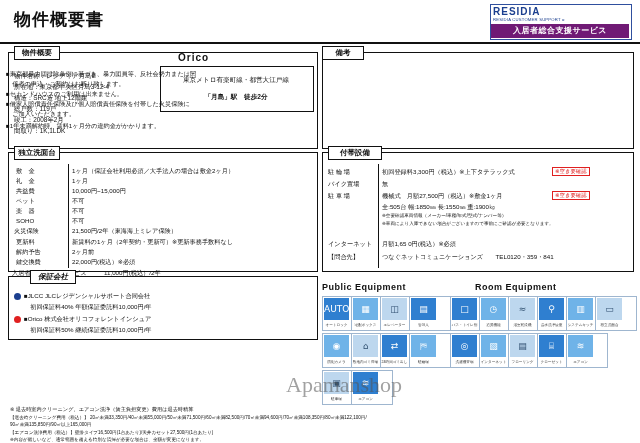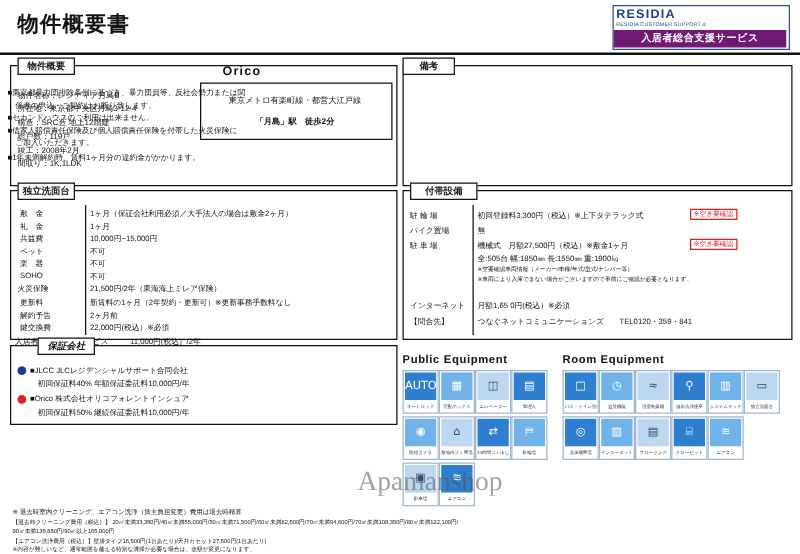--- a/index.html
+++ b/index.html
@@ -77,21 +77,21 @@
   #hosho-tab{left:30px;top:276px;width:44px;font-style:italic;}
   #hosho{left:8px;top:276px;width:308px;height:62px;}
   .h-line{position:absolute;font-size:6.2px;white-space:nowrap;}
   .bullet{position:absolute;width:7px;height:7px;border-radius:50%;}
 
   
   .eq-title{position:absolute;font-size:9px;font-weight:bold;letter-spacing:.5px;}
   .eq-grid{position:absolute;display:grid;gap:2px;}
   .eq-cell{
     width:27px;height:33px;border:1px solid #9fb6cf;background:#fff;
-    position:relative;overflow:hidden;
+    position:relative;overflow:hidden;padding-left:13px;
   }
   .eq-ico{
     position:absolute;left:1px;top:1px;width:25px;height:22px;
     background:#2f7fd0;color:#fff;font-size:9px;text-align:center;line-height:22px;
     font-family:"DejaVu Sans",sans-serif;
   }
   .eq-ico.lt{background:#6fb3e8;}
   .eq-ico.gr{background:#bdd7ee;color:#2f4f6f;}
   .eq-cap{
     position:absolute;left:0;bottom:0;width:27px;height:9px;
@@ -201,21 +201,21 @@
   <div class="box" id="hosho"></div>
   <div class="tab" id="hosho-tab" style="top:270px;">保証会社</div>
   <div class="bullet" style="left:14px;top:293px;background:#1b3f8f;"></div>
   <div class="h-line" style="left:24px;top:292px;">■JLCC JLCレジデンシャルサポート合同会社</div>
   <div class="h-line" style="left:24px;top:303px;">　初回保証料40% 年額保証委託料10,000円/年</div>
   <div class="bullet" style="left:14px;top:316px;background:#e02020;"></div>
   <div class="h-line" style="left:24px;top:315px;">■Orico 株式会社オリコフォレントインシュア</div>
   <div class="h-line" style="left:24px;top:326px;">　初回保証料50% 継続保証委託料10,000円/年</div>
 
   <div class="eq-title" style="left:322px;top:282px;">Public Equipment</div>
-  <div class="eq-title" style="left:450px;top:282px;">Room Equipment</div>
+  <div class="eq-title" style="left:475px;top:282px;">Room Equipment</div>
 
   <div class="eq-grid" id="pub-grid" style="left:322px;top:296px;grid-template-columns:repeat(4,27px);">
       <div class="eq-cell">
         <div class="eq-ico ">AUTO</div>
         <div class="eq-cap">オートロック</div>
       </div>
       <div class="eq-cell">
         <div class="eq-ico lt">▦</div>
         <div class="eq-cap">宅配ボックス</div>
       </div>

